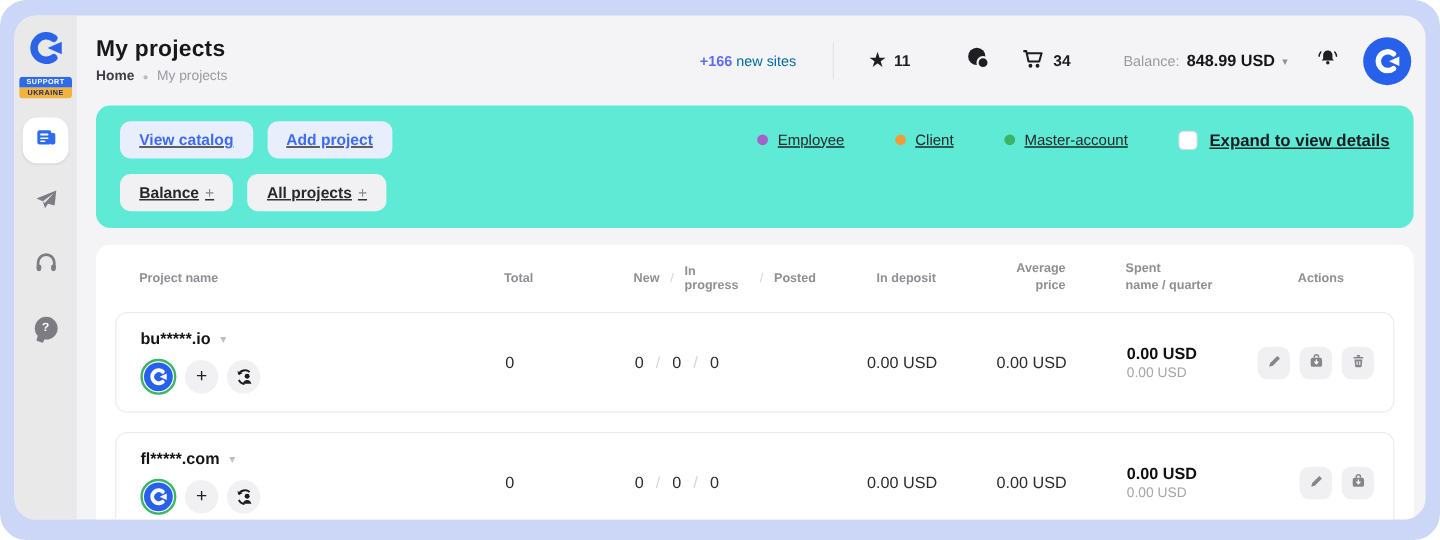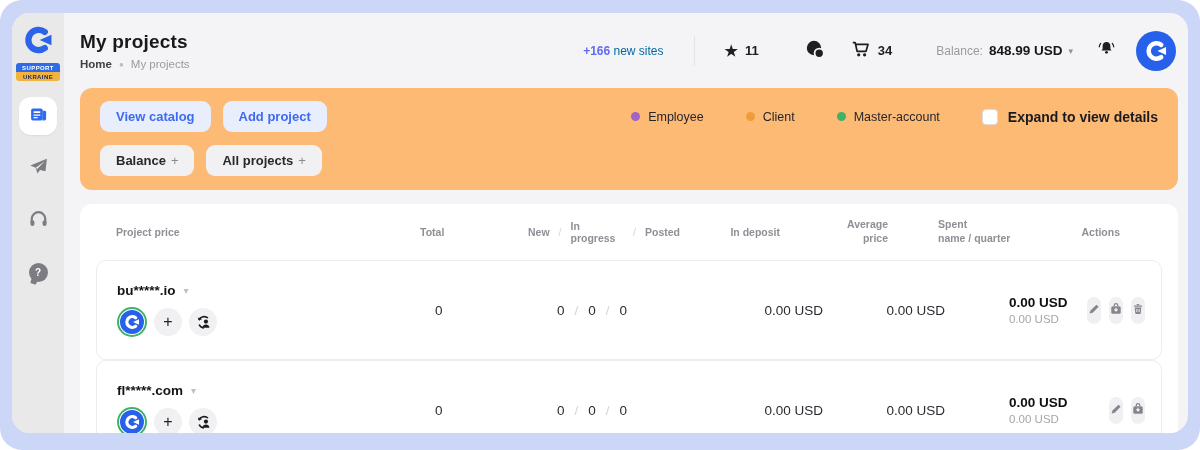--- a/index.html
+++ b/index.html
@@ -37,21 +37,21 @@
   .stat { display:flex; align-items:center; gap:7px; font-size:13px; font-weight:bold; color:#1d1d21; cursor:pointer; }
   .star-glyph { font-size:15px; color:#1f1f23; line-height:1; }
   .icon-btn { display:flex; align-items:center; cursor:pointer; }
   .balance { display:flex; align-items:center; gap:6px; cursor:pointer; margin-left:44px; }
   .balance .bl-label { font-size:12px; color:#9a9aa1; }
   .balance .bl-value { font-size:13.5px; font-weight:bold; color:#17171a; }
   .caret { color:#8f8f96; font-size:9px; }
   .logo-circle { width:40px; height:40px; border-radius:50%; background:#2760ea; display:flex; align-items:center; justify-content:center; margin-left:20px; cursor:pointer; }
 
   
-  .filter-card { margin:0 10px 0 16px; background:#fdba74; border-radius:12px; padding:13px 20px 14px; flex-shrink:0; }
+  .filter-card { margin:0 10px 0 16px; background:#5eead4; border-radius:12px; padding:13px 20px 14px; flex-shrink:0;text-decoration:underline; }
   .filter-row { display:flex; align-items:center; }
   .btn { border:none; border-radius:9px; font-family:inherit; font-size:13px; font-weight:bold; padding:8px 16px; cursor:pointer; }
   .btn-blue { background:#e8eefc; color:#3e6bf0; margin-right:12px; }
   .btn-gray { background:#f1f1f3; color:#28282c; margin-right:12px; }
   .btn-gray .plus { color:#8a8a8f; font-weight:normal; margin-left:5px; }
   .legend { margin-left:auto; display:flex; align-items:center; gap:42px; }
   .legend-item { display:flex; align-items:center; gap:8px; font-size:12.5px; color:#26262b; }
   .dot { width:9px; height:9px; border-radius:50%; }
   .dot-employee { background:#a262c7; }
   .dot-client { background:#f09b3c; }
@@ -65,21 +65,21 @@
   .table-card { flex:1; margin:14px 10px 0 16px; background:#fff; border-radius:12px 12px 0 0; padding:0 16px; overflow:hidden; }
   .tgrid { display:grid; grid-template-columns:284px 88px 192px 100px 108px 148px minmax(0,1fr); align-items:center; padding-left:20px; padding-right:16px; }
   .thead { height:56px; font-size:10.5px; font-weight:bold; color:#8f8f96; }
   .thead .c-total { padding-left:20px; }
   .thead .c-counts { padding-left:40px; display:flex; gap:9px; align-items:center; }
   .thead .slash { color:#cfcfd5; font-weight:normal; }
   .thead .c-deposit { text-align:right; }
   .thead .c-avg { padding-left:50px; line-height:1.3; }
   .thead .c-spent { padding-left:50px; line-height:1.3; }
   .thead .c-actions { text-align:right; padding-right:26px; }
-  .trow { height:100px; border:1px solid #ececef; border-radius:10px; background:#fff;gap:14px; }
+  .trow { height:84px; border:1px solid #ececef; border-radius:10px; margin-bottom:16px; background:#fff; }
   .name-cell { display:flex; flex-direction:column; gap:9px; }
   .pname { display:flex; align-items:center; gap:8px; cursor:pointer; }
   .pname .nm { font-size:13.5px; font-weight:bold; color:#141417; }
   .pname .chev { color:#bfbfc7; font-size:10px; }
   .avatars { display:flex; align-items:center; gap:7px; }
   .av-logo { width:30px; height:30px; border-radius:50%; border:2px solid #3db468; background:#fff; padding:1px; cursor:pointer; }
   .av-logo .inner { width:100%; height:100%; border-radius:50%; background:#2760ea; display:flex; align-items:center; justify-content:center; }
   .av-circle { width:28px; height:28px; border-radius:50%; background:#f1f1f3; display:flex; align-items:center; justify-content:center; cursor:pointer; }
   .av-circle.plus { font-size:16px; color:#222226; font-weight:normal; }
   .cell { font-size:13.5px; color:#2b2b30; }
@@ -232,21 +232,21 @@
           </div>
         </div>
         <div class="filter-row filter-row2">
           <button class="btn btn-gray"><span>Balance</span><span class="plus">+</span></button>
           <button class="btn btn-gray"><span>All projects</span><span class="plus">+</span></button>
         </div>
       </div>
 
       <div class="table-card">
         <div class="tgrid thead">
-          <div>Project price</div>
+          <div>Project name</div>
           <div class="c-total">Total</div>
           <div class="c-counts">
             <span>New</span>
             <span class="slash">/</span>
             <span>In progress</span>
             <span class="slash">/</span>
             <span>Posted</span>
           </div>
           <div class="c-deposit">In deposit</div>
           <div class="c-avg">

